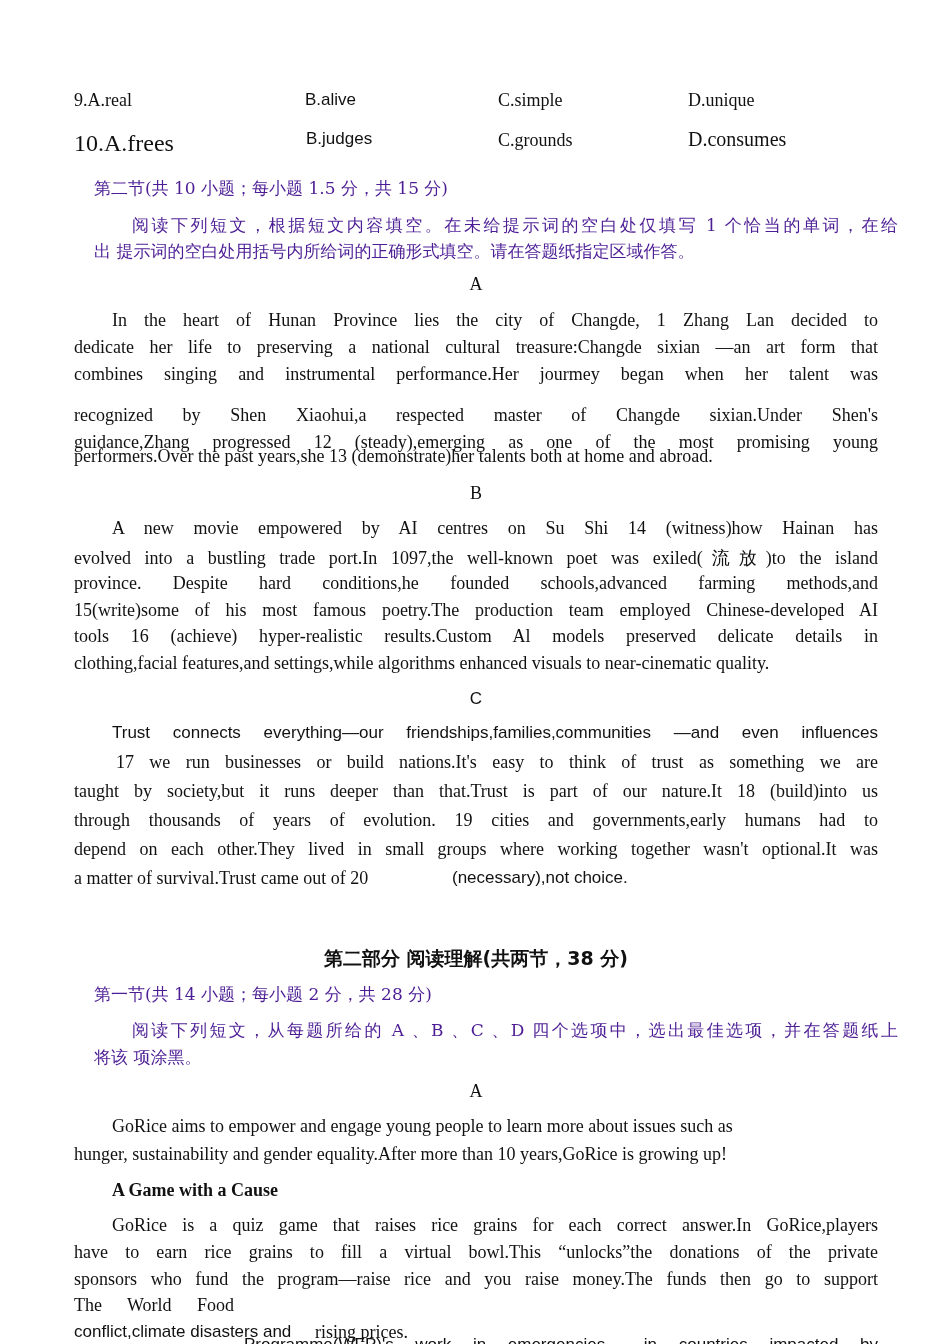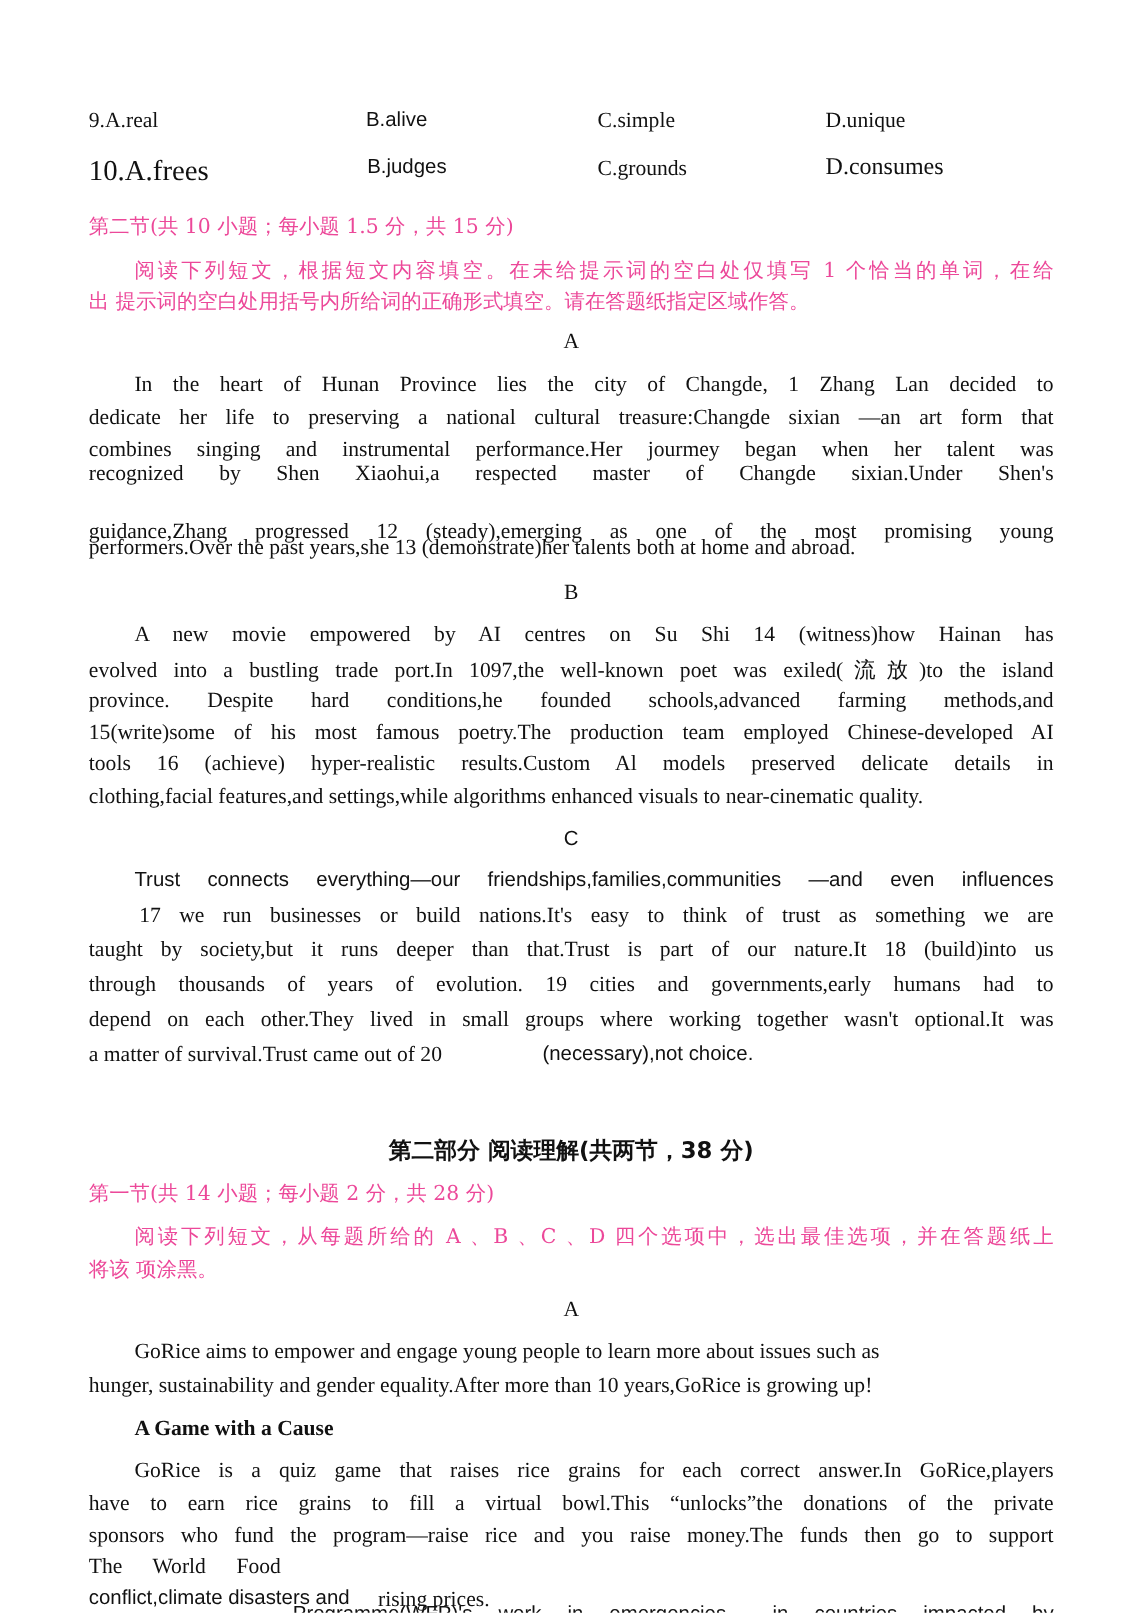--- a/index.html
+++ b/index.html
@@ -4,21 +4,21 @@
 <style>
   html, body { margin: 0; padding: 0; background: #ffffff; }
   body { width: 950px; height: 1344px; position: relative; overflow: hidden; color: #111; }
   .serif { font-family: "Liberation Serif", "DejaVu Serif", serif; }
   .sans { font-family: "Liberation Sans", "DejaVu Sans", sans-serif; text-align: center; }
   .opt { position: absolute; white-space: nowrap; }
   .line { position: absolute; left: 74px; width: 804px; font-size: 18px; white-space: nowrap; }
   .just { text-align: justify; text-align-last: justify; }
   .center { text-align: center; }
   .indent { padding-left: 38px; box-sizing: border-box; }
-  .cn { font-family: "DejaVu Serif", "Liberation Serif", serif; font-size: 17px; color: #ec4899; }
+  .cn { font-family: "DejaVu Serif", "Liberation Serif", serif; font-size: 17px; color: #4c1d95; margin-left: 20px; }
   .bold { font-weight: bold; }
 </style>
 </head>
 <body>
 
 <div>
   <div class="opt serif" style="left:74px; top:90px; font-size:18px;font-family:Liberation Serif, serif;">9.A.real</div>
   <div class="opt sans" style="left:305px; top:90px; font-size:17px;">B.alive</div>
   <div class="opt serif" style="left:498px; top:90px; font-size:18px;">C.simple</div>
   <div class="opt serif" style="left:688px; top:90px; font-size:18px;">D.unique</div>
@@ -32,21 +32,21 @@
 
 <div class="line cn" style="top:177px;">第二节(共 10 小题；每小题 1.5 分，共 15 分)</div>
 <div class="line cn indent just" style="top:214px;">阅读下列短文，根据短文内容填空。在未给提示词的空白处仅填写 1 个恰当的单词，在给</div>
 <div class="line cn" style="top:240px;">出  提示词的空白处用括号内所给词的正确形式填空。请在答题纸指定区域作答。</div>
 
 <div class="line serif center" style="top:274px;">A</div>
 <div>
   <div class="line serif just indent" style="top:310px;">In the heart of Hunan Province lies the city of Changde,          1          Zhang Lan decided to</div>
   <div class="line serif just" style="top:337px;">dedicate her life to preserving a national cultural treasure:Changde sixian —an art form that</div>
   <div class="line serif just" style="top:364px;">combines singing and instrumental performance.Her jourmey began when her talent was</div>
-  <div class="line serif just" style="top:384px;">recognized by Shen Xiaohui,a respected master of Changde sixian.Under Shen's</div>
+  <div class="line serif just" style="top:405px;">recognized by Shen Xiaohui,a respected master of Changde sixian.Under Shen's</div>
   <div class="line serif just" style="top:432px;">guidance,Zhang progressed            12 (steady),emerging as one of the most promising young</div>
   <div class="line serif" style="top:446px;">performers.Over the past years,she        13 (demonstrate)her talents both at home and abroad.</div>
 </div>
 
 <div class="line serif center" style="top:483px;">B</div>
 <div>
   <div class="line serif just indent" style="top:518px;">A new movie empowered by AI centres on Su Shi            14 (witness)how Hainan has</div>
   <div class="line serif just" style="top:546px;">evolved into a bustling trade port.In 1097,the well-known poet was exiled(流放)to the island</div>
   <div class="line serif just" style="top:573px;">province. Despite hard conditions,he founded schools,advanced farming methods,and</div>
   <div class="line serif just" style="top:600px;">15(write)some  of his most famous poetry.The production team employed Chinese-developed AI</div>

